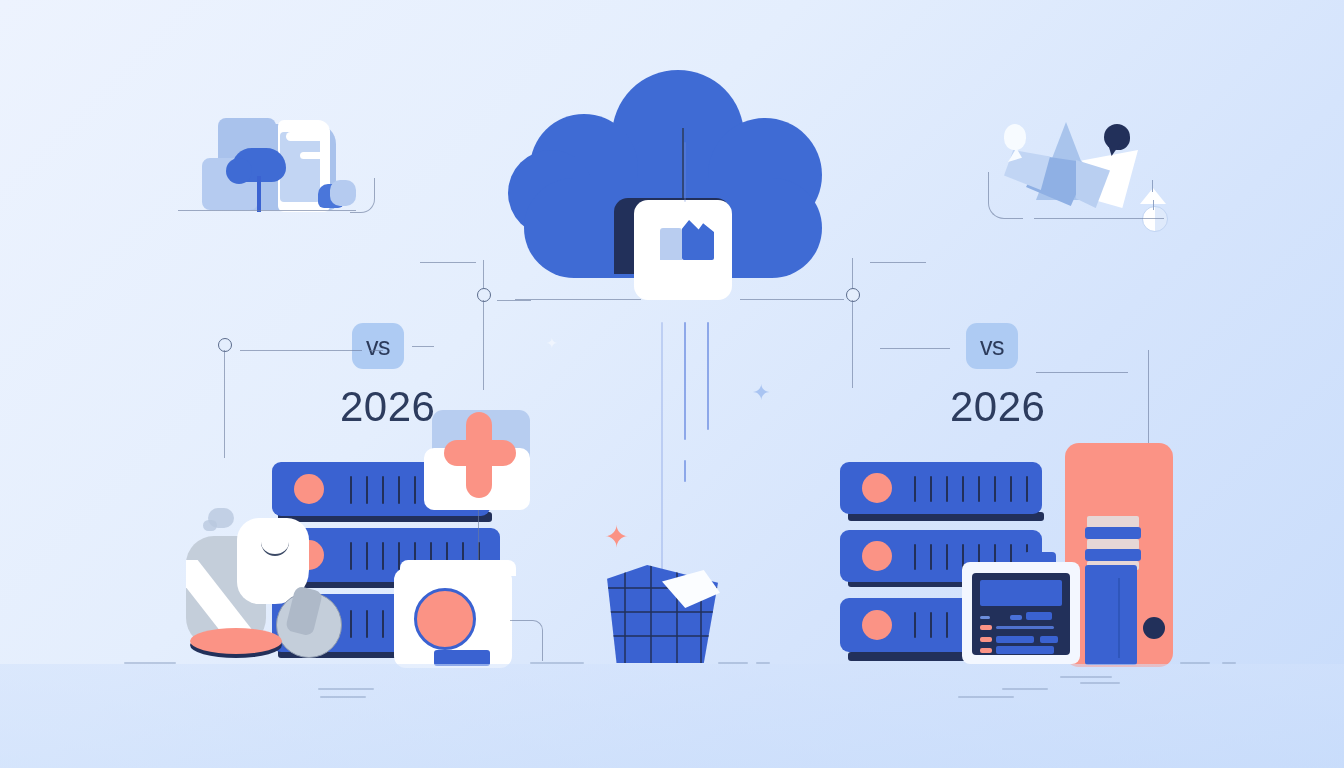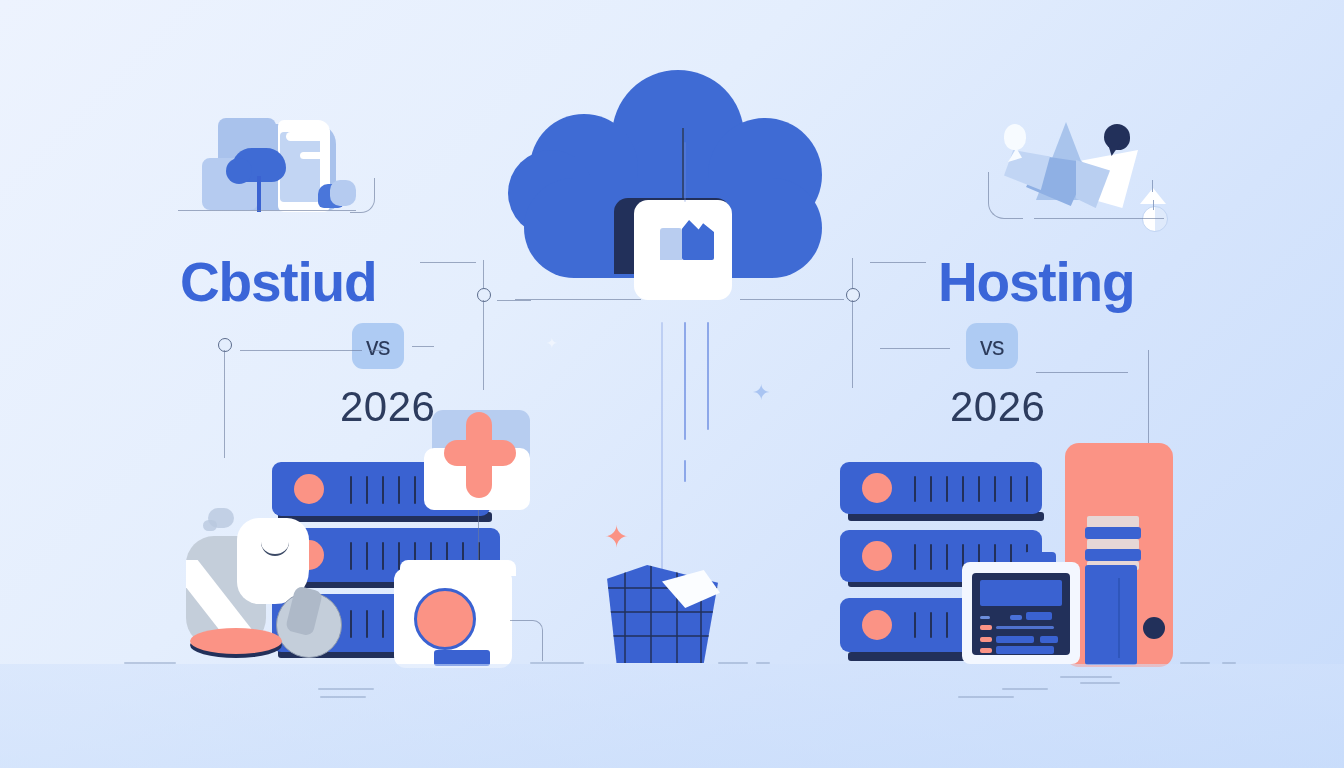--- a/index.html
+++ b/index.html
@@ -199,22 +199,20 @@
       <div class="house-r" style="left:48px; top:20px;"></div>
     </div>
   </div>
 
   <div class="streak faint" style="left:661px; top:322px; height:298px;"></div>
   <div class="streak" style="left:684px; top:322px; height:118px;"></div>
   <div class="streak" style="left:707px; top:322px; height:108px;"></div>
   <div class="streak" style="left:684px; top:460px; height:22px;"></div>
   <div class="streak faint" style="left:684px; top:142px; height:60px;"></div>
 
-  <div class="title" id="title-left">Cbstiud</div>
-  <div class="title" id="title-right">Hosting</div>
 
   <div class="vs-badge" id="vs-left">vs</div>
   <div class="vs-badge" id="vs-right">vs</div>
 
   <div class="year" id="year-left">2026</div>
   <div class="year" id="year-right">2026</div>
 
   <div class="ring" style="left:218px; top:338px;"></div>
   <div class="vline" style="left:224px; top:350px; height:108px;"></div>
   <div class="rule" style="left:240px; top:350px; width:122px;"></div>

